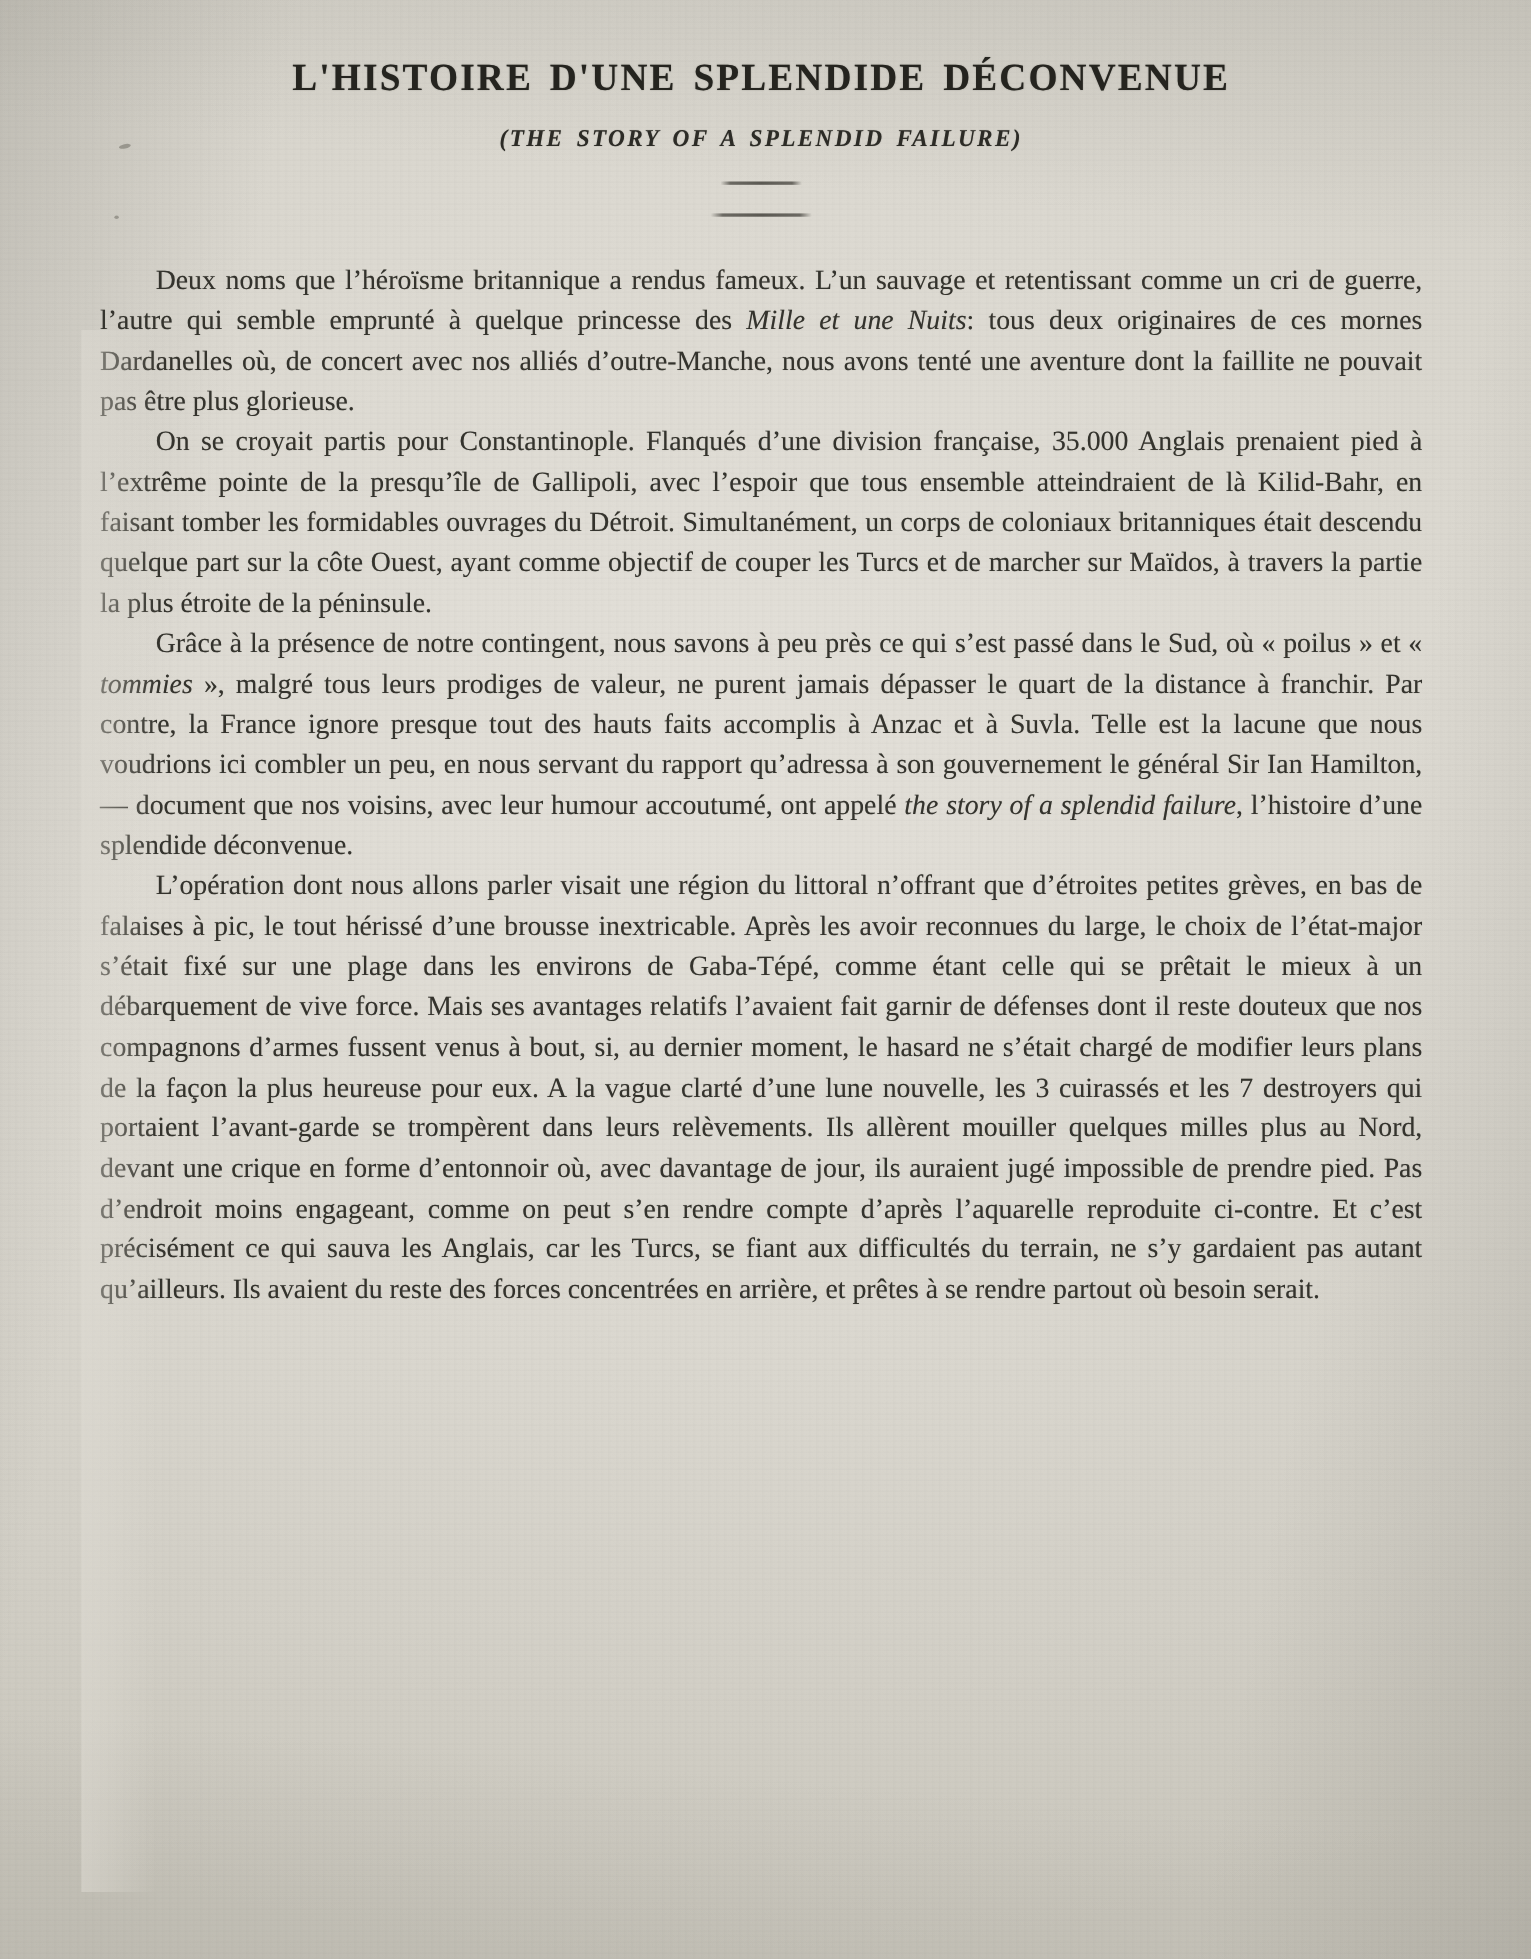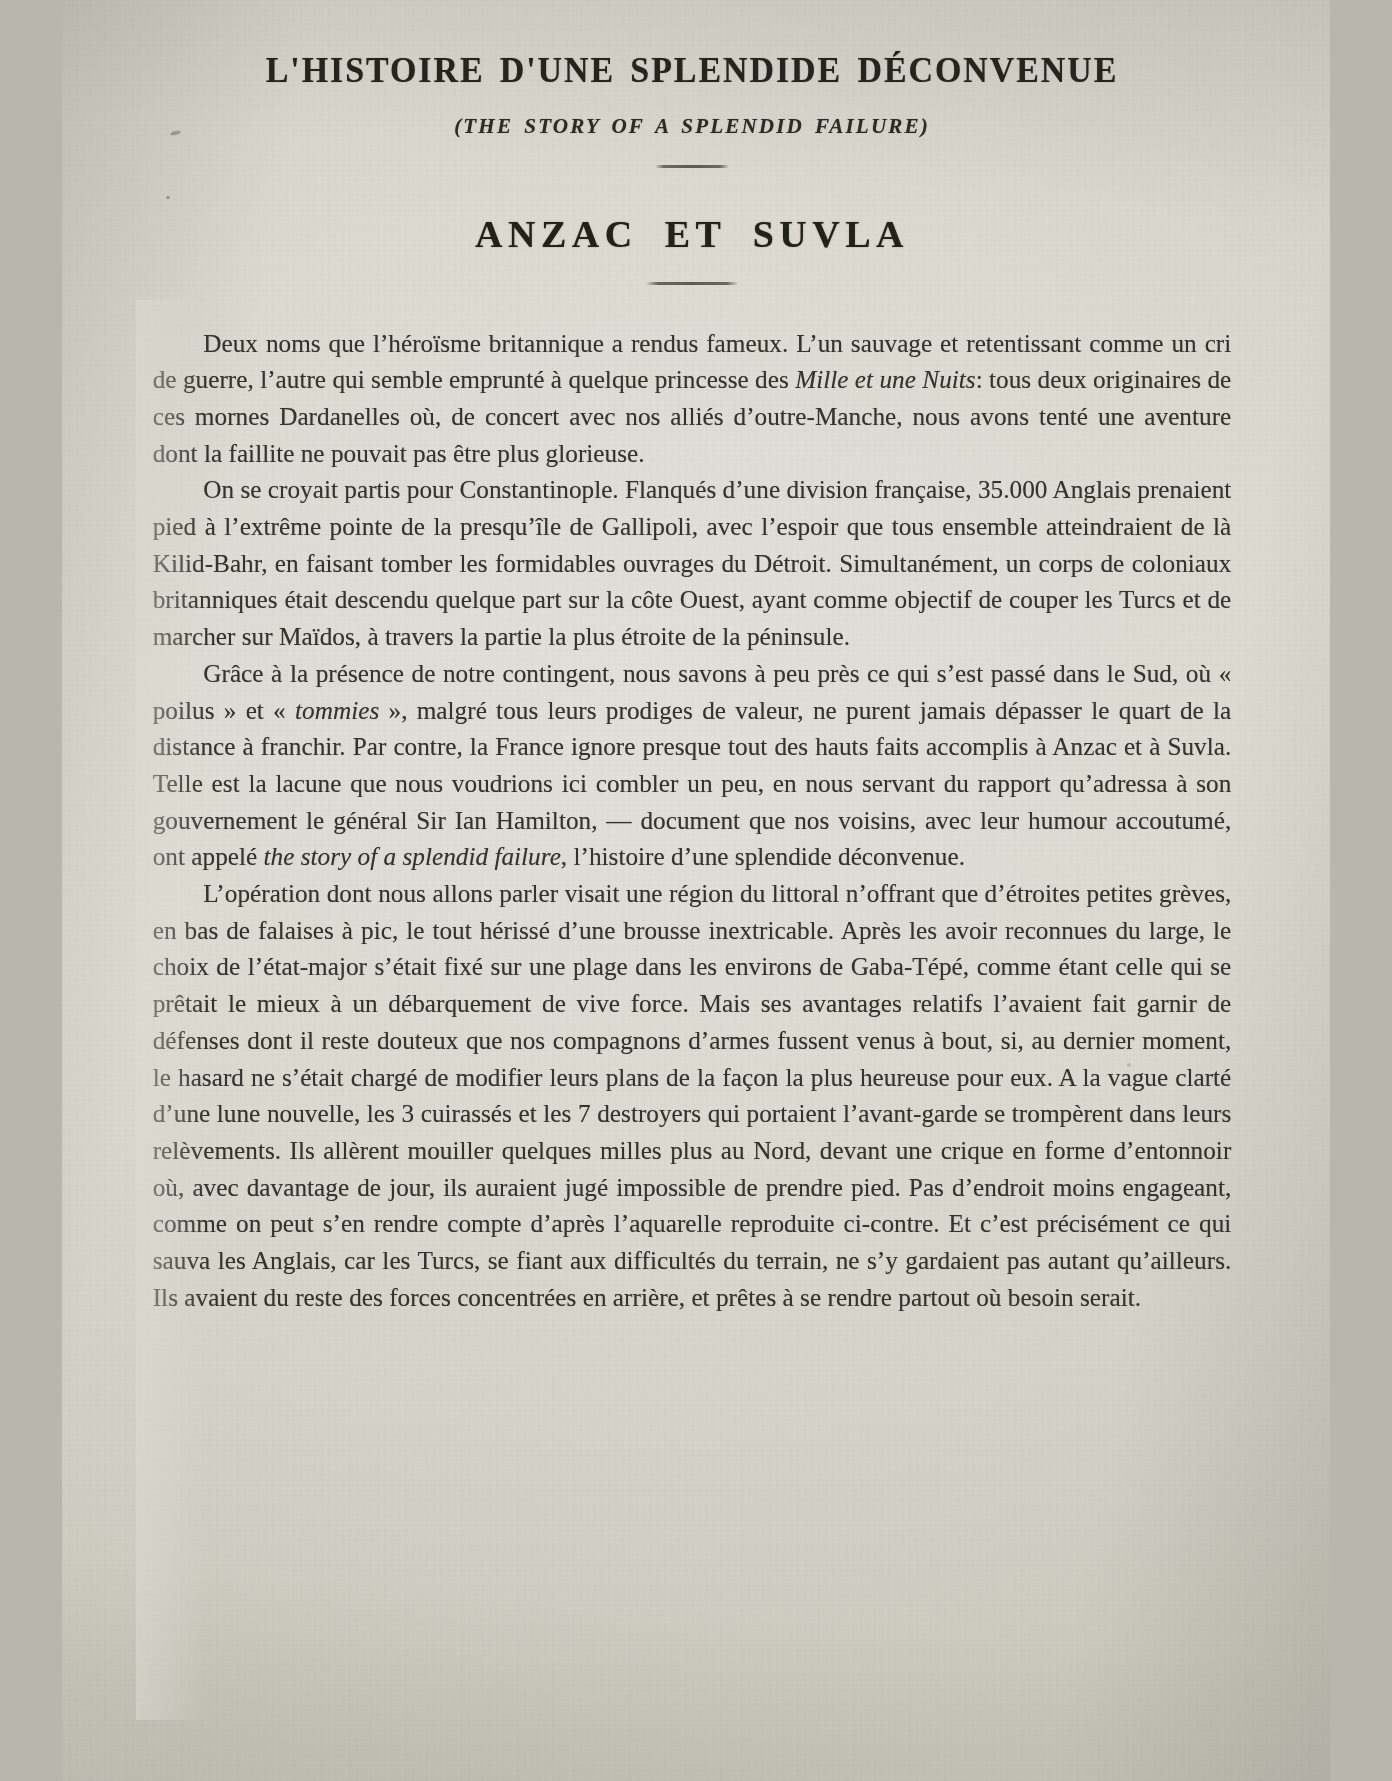--- a/index.html
+++ b/index.html
@@ -3,21 +3,21 @@
 <meta charset="utf-8">
 <style>
   html, body {
     margin: 0;
     padding: 0;
     background: #b9b6ae;
   }
 
   .page {
     position: relative;
-    width: 1268px;
+    width: 1392px;
     height: 1781px;
     margin: 0 auto;
     overflow: hidden;
     background:
       radial-gradient(ellipse 1500px 1100px at 46% 38%, #e3e0d9 0%, #dcd9d1 45%, #d2cfc6 78%, #c9c6bc 100%);
     color: #2a2926;
     font-family: "Liberation Serif", "DejaVu Serif", serif;
     box-sizing: border-box;
   }
 
@@ -158,21 +158,20 @@
 
   <div class="content">
 
     <div class="title-block">
       <h1 class="doc-title">L'HISTOIRE D'UNE SPLENDIDE DÉCONVENUE</h1>
 
       <h2 class="doc-subtitle">(THE STORY OF A SPLENDID FAILURE)</h2>
 
       <div class="rule-orn"></div>
 
-      <h3 class="section-title">ANZAC ET SUVLA</h3>
 
       <div class="rule-orn wide"></div>
     </div>
 
     <div class="body-text" id="article-body">
         <p id="para-1"><span>Deux noms que l’héroïsme britannique a rendus fameux. L’un sauvage et retentissant comme un cri de guerre, l’autre qui semble emprunté à quelque princesse des </span><i>Mille et une Nuits</i><span>: tous deux originaires de ces mornes Dardanelles où, de concert avec nos alliés d’outre-Manche, nous avons tenté une aventure dont la faillite ne pouvait pas être plus glorieuse.</span></p>
         <p id="para-2"><span>On se croyait partis pour Constantinople. Flanqués d’une division française, 35.000 Anglais prenaient pied à l’extrême pointe de la presqu’île de Gallipoli, avec l’espoir que tous ensemble atteindraient de là Kilid-Bahr, en faisant tomber les formidables ouvrages du Détroit. Simultanément, un corps de coloniaux britanniques était descendu quelque part sur la côte Ouest, ayant comme objectif de couper les Turcs et de marcher sur Maïdos, à travers la partie la plus étroite de la péninsule.</span></p>
         <p id="para-3"><span>Grâce à la présence de notre contingent, nous savons à peu près ce qui s’est passé dans le Sud, où « poilus » et « </span><i>tommies</i><span> », malgré tous leurs prodiges de valeur, ne purent jamais dépasser le quart de la distance à franchir. Par contre, la France ignore presque tout des hauts faits accomplis à Anzac et à Suvla. Telle est la lacune que nous voudrions ici combler un peu, en nous servant du rapport qu’adressa à son gouvernement le général Sir Ian Hamilton, — document que nos voisins, avec leur humour accoutumé, ont appelé </span><i>the story of a splendid failure</i><span>, l’histoire d’une splendide déconvenue.</span></p>
         <p id="para-4"><span>L’opération dont nous allons parler visait une région du littoral n’offrant que d’étroites petites grèves, en bas de falaises à pic, le tout hérissé d’une brousse inextricable. Après les avoir reconnues du large, le choix de l’état-major s’était fixé sur une plage dans les environs de Gaba-Tépé, comme étant celle qui se prêtait le mieux à un débarquement de vive force. Mais ses avantages relatifs l’avaient fait garnir de défenses dont il reste douteux que nos compagnons d’armes fussent venus à bout, si, au dernier moment, le hasard ne s’était chargé de modifier leurs plans de la façon la plus heureuse pour eux. A la vague clarté d’une lune nouvelle, les 3 cuirassés et les 7 destroyers qui portaient l’avant-garde se trompèrent dans leurs relèvements. Ils allèrent mouiller quelques milles plus au Nord, devant une crique en forme d’entonnoir où, avec davantage de jour, ils auraient jugé impossible de prendre pied. Pas d’endroit moins engageant, comme on peut s’en rendre compte d’après l’aquarelle reproduite ci-contre. Et c’est précisément ce qui sauva les Anglais, car les Turcs, se fiant aux difficultés du terrain, ne s’y gardaient pas autant qu’ailleurs. Ils avaient du reste des forces concentrées en arrière, et prêtes à se rendre partout où besoin serait.</span></p>
       </div>

